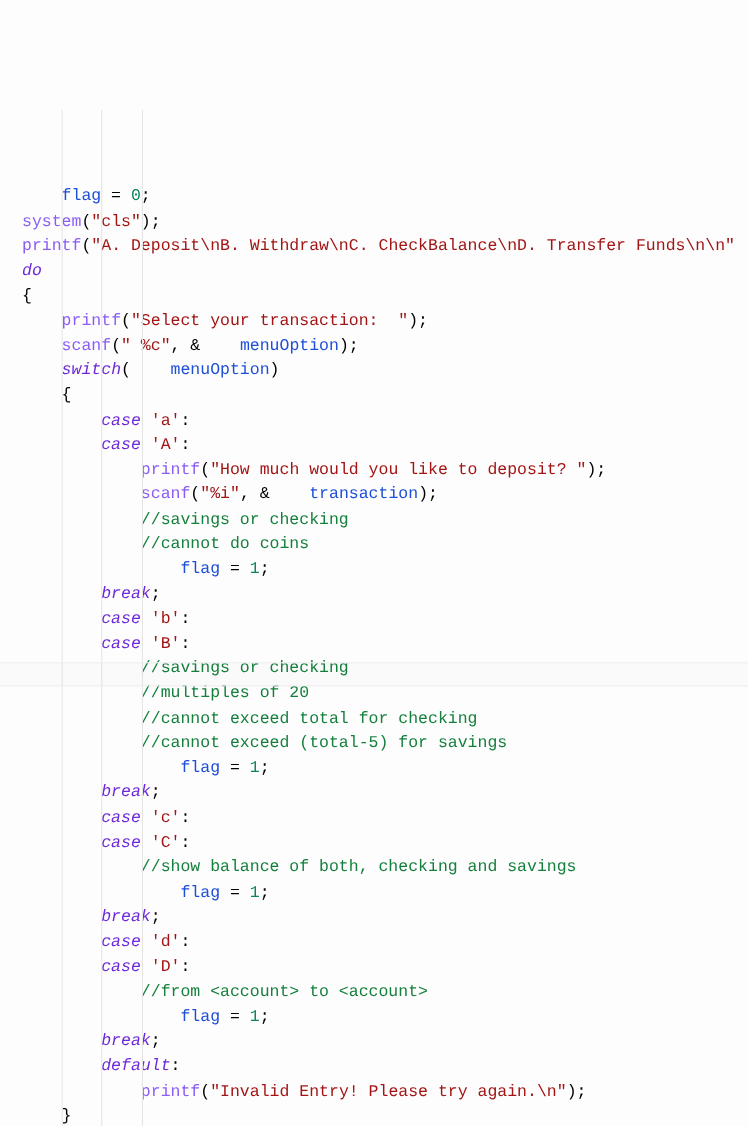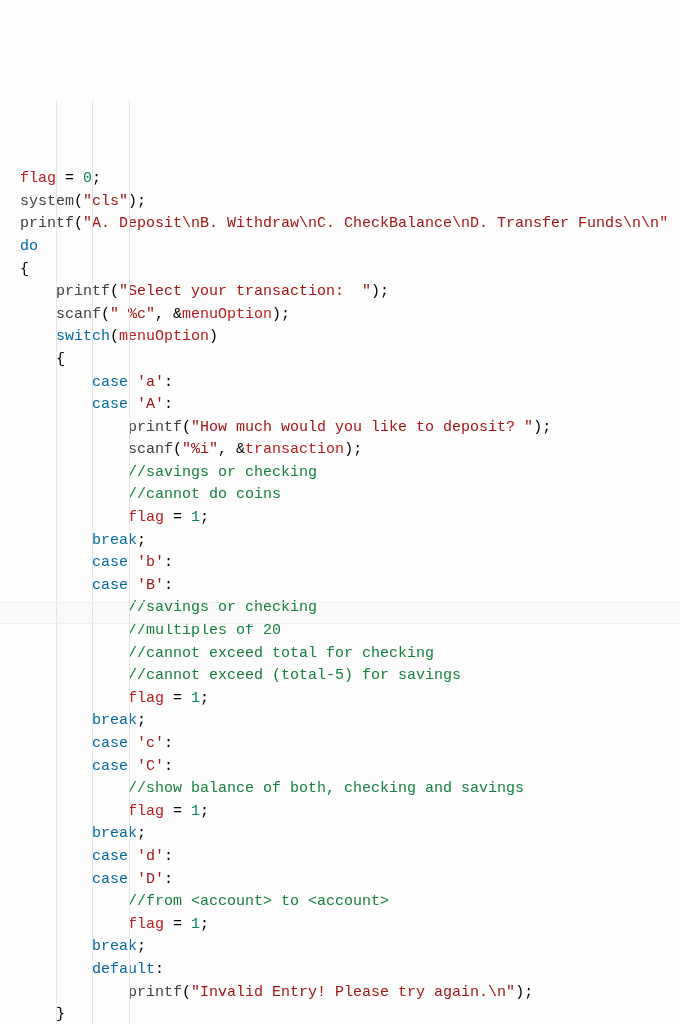--- a/index.html
+++ b/index.html
@@ -7,24 +7,24 @@
     padding: 10px 20px;
     font-family: Consolas, 'Courier New', monospace;
     font-size: 15px;
     line-height: 22.6px;
     background: #fdfdfd;
     color: #000;
     white-space: pre;
   }
   .code-block { position: relative; }
   .tok { display: inline; }
-  .var { color: #b91c1c; }
-  .func { color: #404040; }
+  .var { color: #1d4ed8; margin-left: 36px; }
+  .func { color: #8b5cf6; }
   .str { color: #a31515; }
-  .kw { color: #0369a1; }
+  .kw { color: #6d28d9; font-style: italic; }
   .num { color: #098658; }
   .cmt { color: #15803d; }
   .punct { color: #000; }
 
   
   .guides {
     position: absolute;
     top: 0; bottom: 0; left: 0;
     pointer-events: none;
   }

